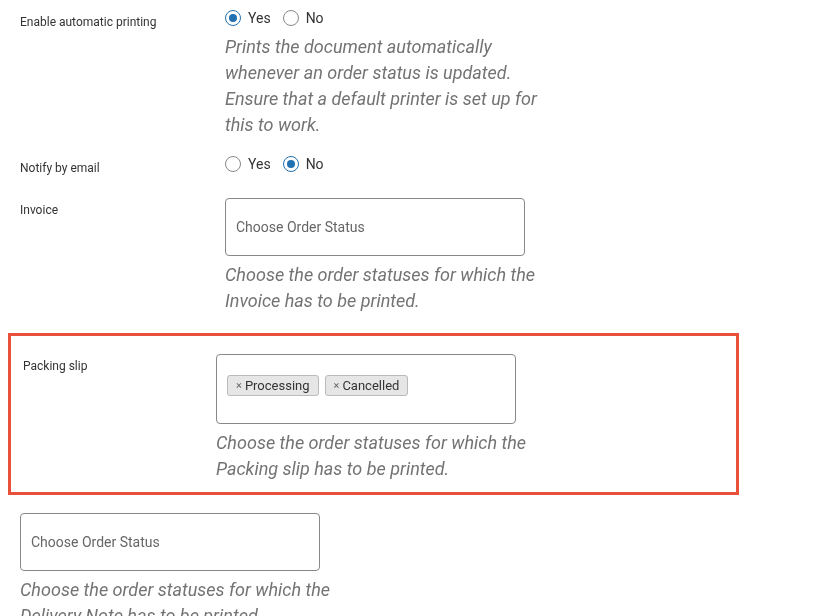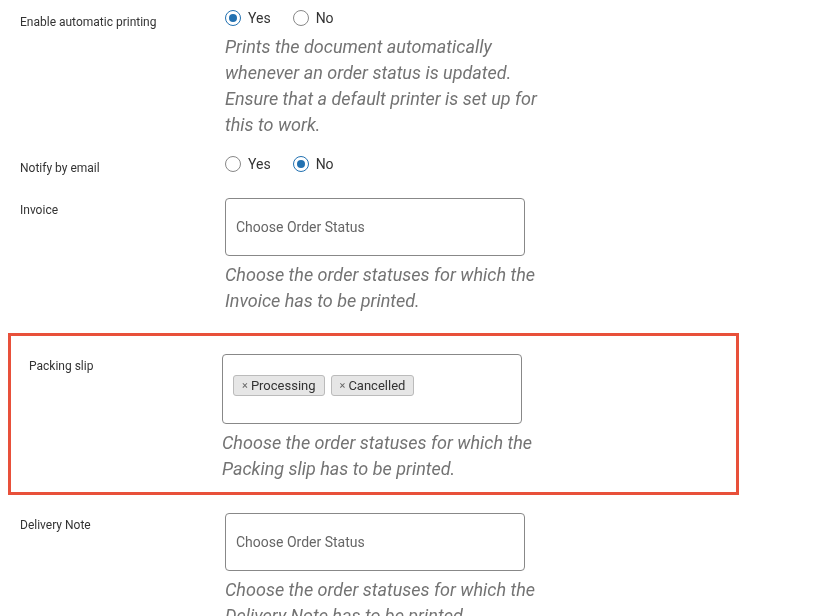--- a/index.html
+++ b/index.html
@@ -25,21 +25,21 @@
       padding-top: 5px;
       font-size: 12px;
       color: #333;
     }
     .form-control {
       flex: 1;
       max-width: 320px;
     }
     .radio-group {
       display: flex;
-      gap: 22px;
+      gap: 12px;
       align-items: center;
       margin-bottom: 8px;
     }
     .radio-option {
       display: flex;
       align-items: center;
       gap: 7px;
       cursor: pointer;
     }
     .radio {
@@ -111,21 +111,20 @@
     .highlighted-section {
       border: 3px solid #e8503a;
       padding: 18px 12px 10px 12px;
       margin-left: -12px;
       margin-right: 60px;
       margin-bottom: 18px;
       margin-top: 10px;
     }
     .highlighted-section .form-row {
       margin-bottom: 0;
-      margin-left: 6px;
     }
     .highlighted-section .form-label {
       width: 193px;
     }
   </style>
 </head>
 <body>
 
 <div class="form-row">
   <div class="form-label">Enable automatic printing</div>
@@ -183,20 +182,19 @@
           <span class="tag-remove">×</span>
           <span>Cancelled</span>
         </span>
       </div>
       <div class="help-text">Choose the order statuses for which the Packing slip has to be printed.</div>
     </div>
   </div>
 </div>
 
 <div class="form-row">
-  <div class="form-label">Delivery Note</div>
   <div class="form-control">
     <div class="select-box">
       <span class="select-placeholder">Choose Order Status</span>
     </div>
     <div class="help-text">Choose the order statuses for which the Delivery Note has to be printed.</div>
   </div>
 </div>
 
 </body></html>

